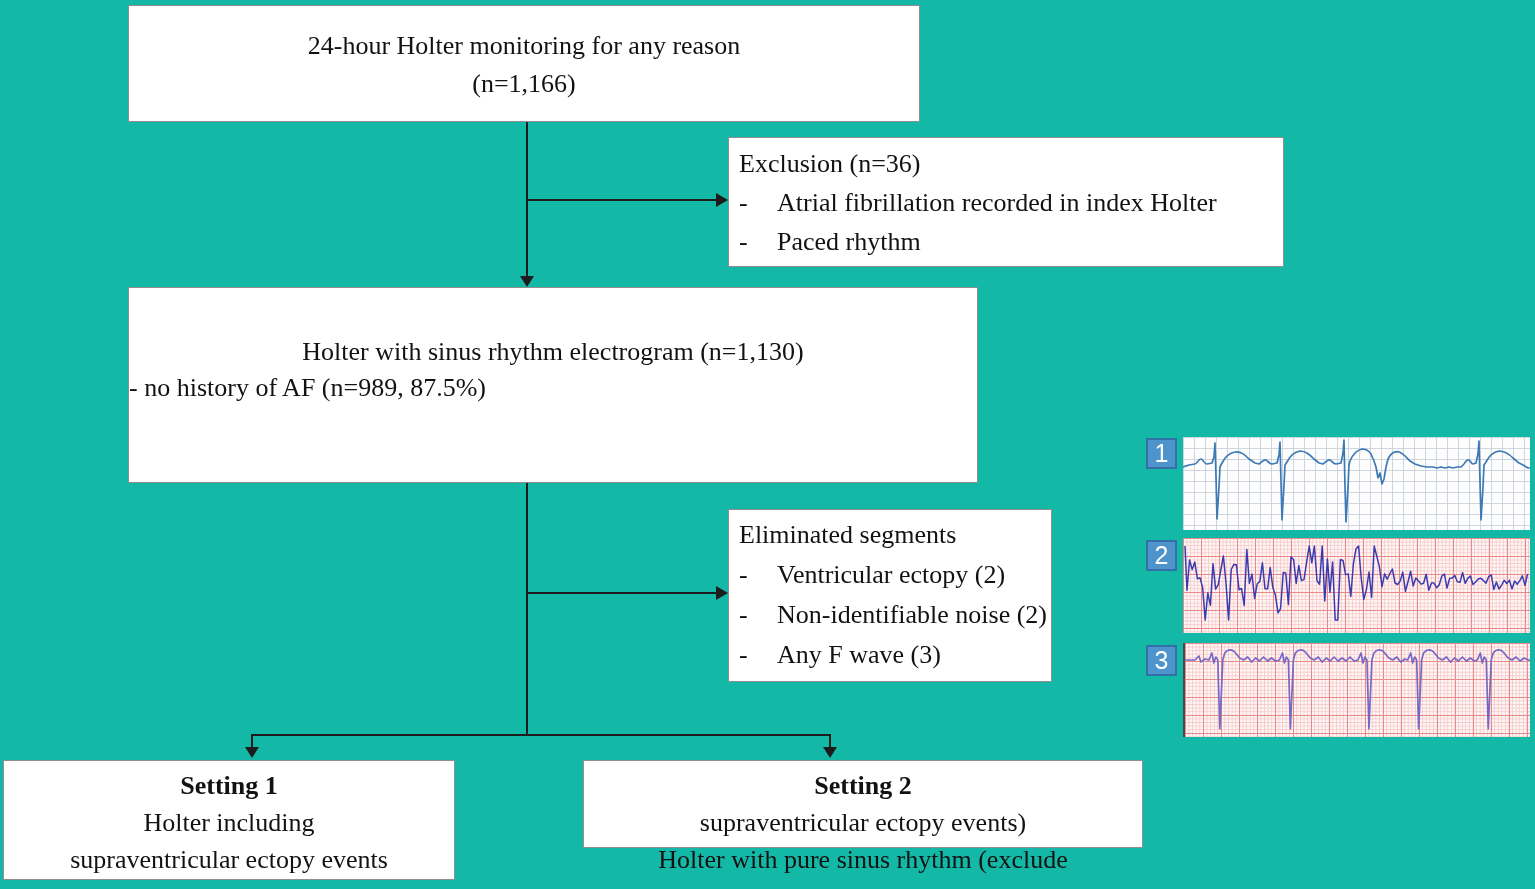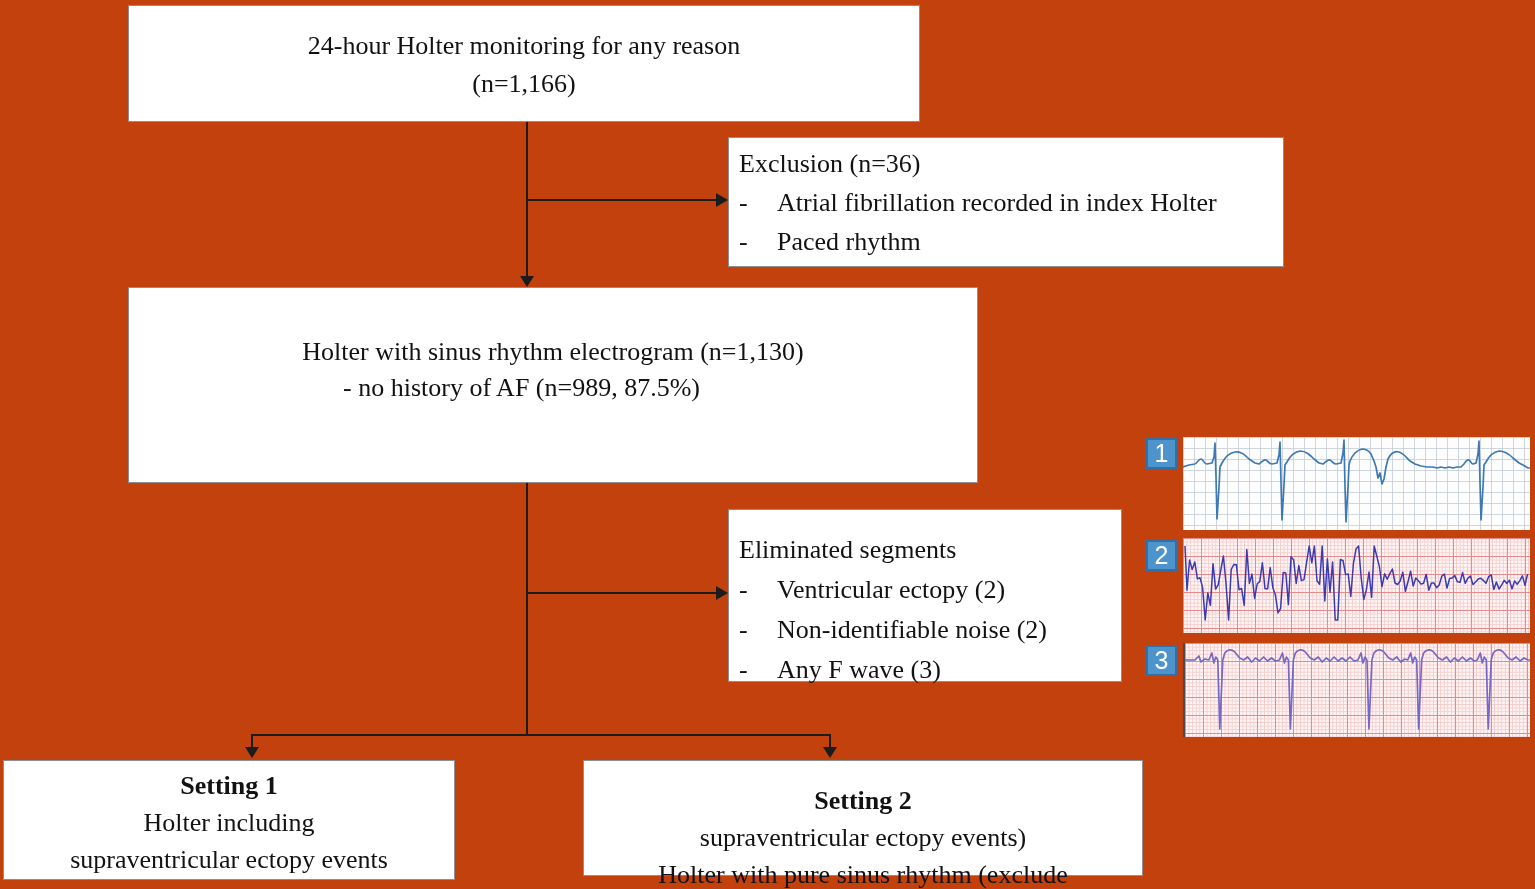--- a/index.html
+++ b/index.html
@@ -1,17 +1,17 @@
 <!DOCTYPE html>
 <html><head>
 <meta charset="utf-8">
 <style>
   html,body{margin:0;padding:0;background:#fff;}
   #canvas{
-    position:relative;width:1535px;height:889px;background:#c2410c;overflow:hidden;
+    position:relative;width:1535px;height:889px;background:#14b8a6;overflow:hidden;
     font-family:"Liberation Serif", serif;color:#121212;
   }
   
   .fbox{
     position:absolute;background:#ffffff;border:1.5px solid #8f8f8f;
     box-sizing:border-box;font-size:26px;line-height:38px;white-space:nowrap;
   }
   .center{text-align:center;}
   .bold{font-weight:bold;}
   .hang{display:flex;align-items:flex-start;}
@@ -64,24 +64,24 @@
       <span>Atrial fibrillation recorded in index Holter</span>
     </div>
     <div class="hang">
       <span class="dash">-</span>
       <span>Paced rhythm</span>
     </div>
   </div>
 
   <div class="fbox" style="left:128px;top:287px;width:850px;height:196px;line-height:36px;">
     <div class="center" style="margin-top:46px;">Holter with sinus rhythm electrogram (n=1,130)</div>
-    <div style="margin-left:214px;">- no history of AF (n=989, 87.5%)</div>
+    <div style="">- no history of AF (n=989, 87.5%)</div>
   </div>
 
-  <div class="fbox" style="left:728px;top:509px;width:394px;height:173px;padding:20px 10px;line-height:40px;">
+  <div class="fbox" style="left:728px;top:509px;width:324px;height:173px;padding:5px 10px;line-height:40px;">
     <div>Eliminated segments</div>
     <div class="hang">
       <span class="dash">-</span>
       <span>Ventricular ectopy (2)</span>
     </div>
     <div class="hang">
       <span class="dash">-</span>
       <span>Non-identifiable noise (2)</span>
     </div>
     <div class="hang">
@@ -89,21 +89,21 @@
       <span>Any F wave (3)</span>
     </div>
   </div>
 
   <div class="fbox center" style="left:3px;top:760px;width:452px;height:120px;padding-top:6px;line-height:37px;">
     <div class="bold">Setting 1</div>
     <div>Holter including</div>
     <div>supraventricular ectopy events</div>
   </div>
 
-  <div class="fbox center" style="left:583px;top:760px;width:560px;height:116px;padding-top:21px;line-height:37px;">
+  <div class="fbox center" style="left:583px;top:760px;width:560px;height:88px;padding-top:6px;line-height:37px;">
     <div class="bold">Setting 2</div>
     <div>supraventricular ectopy events)</div>
     <div>Holter with pure sinus rhythm (exclude</div>
   </div>
 
   <div class="line" style="left:526px;top:122px;width:2px;height:156px;"></div>
   <div class="arr-down" style="left:520px;top:276px;"></div>
 
   <div class="line" style="left:527px;top:199px;width:190px;height:2px;"></div>
   <div class="arr-right" style="left:716px;top:193px;"></div>

